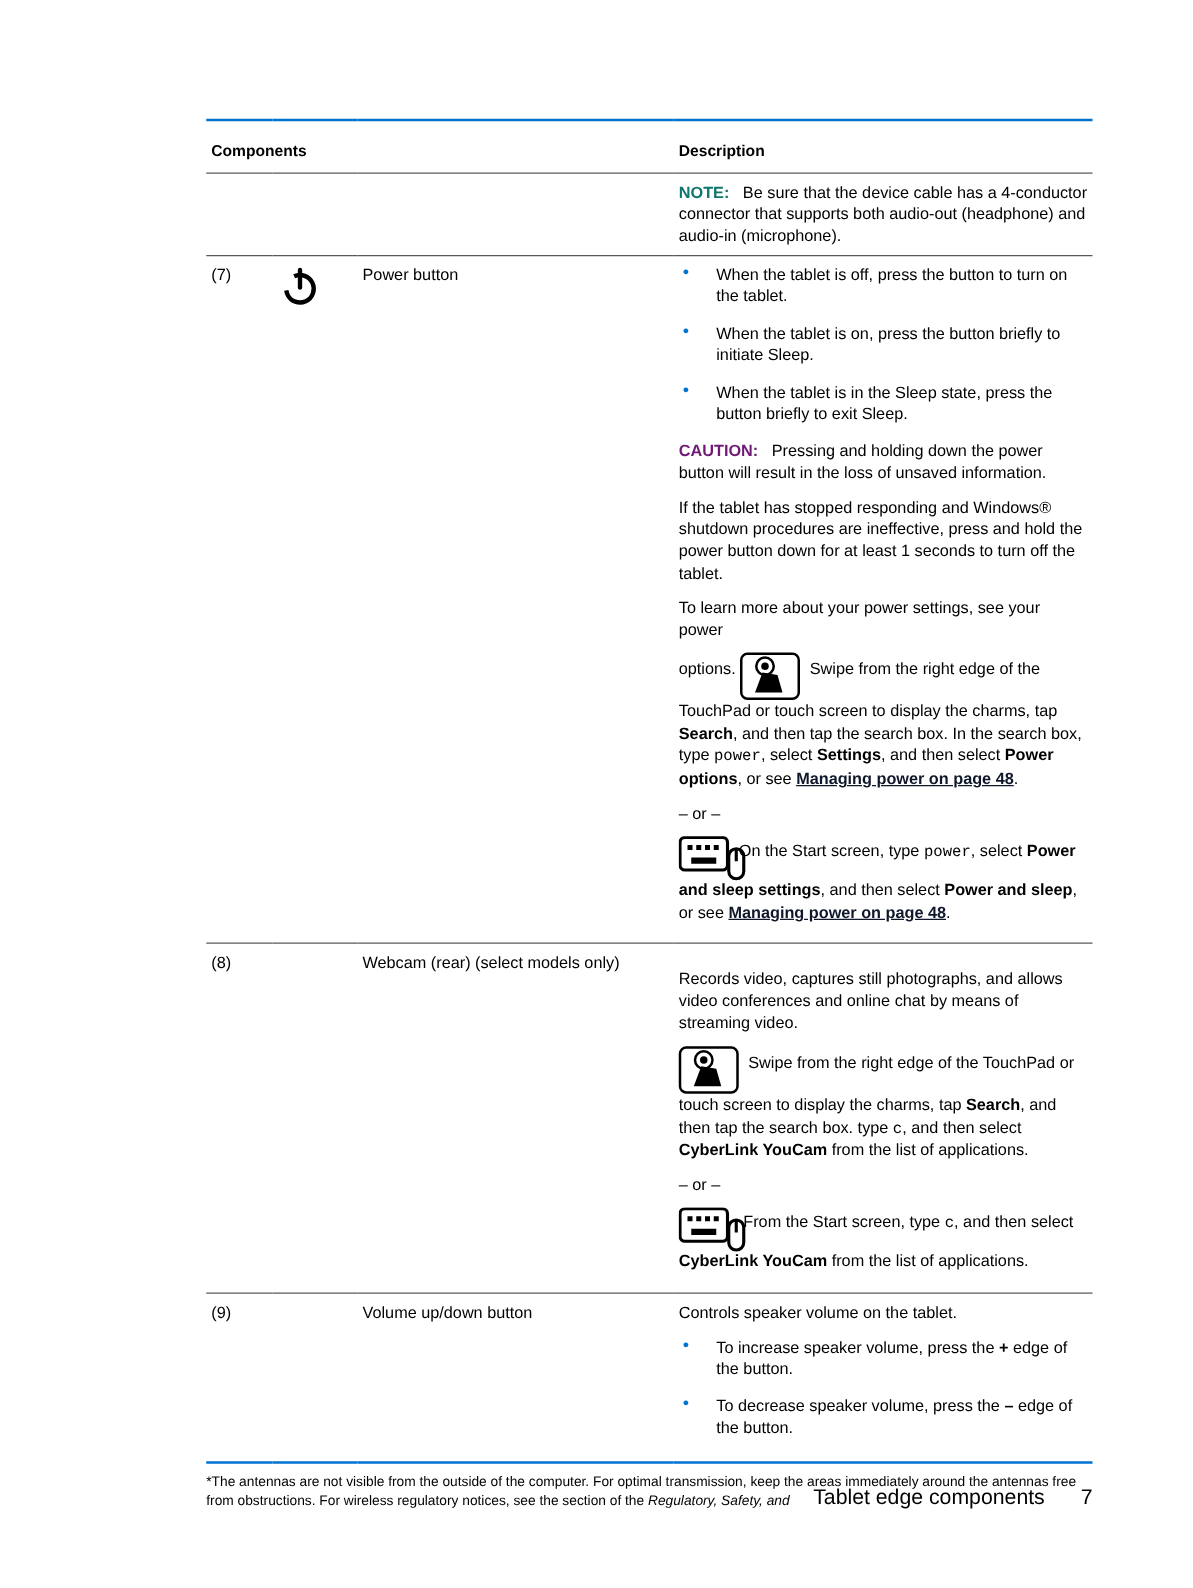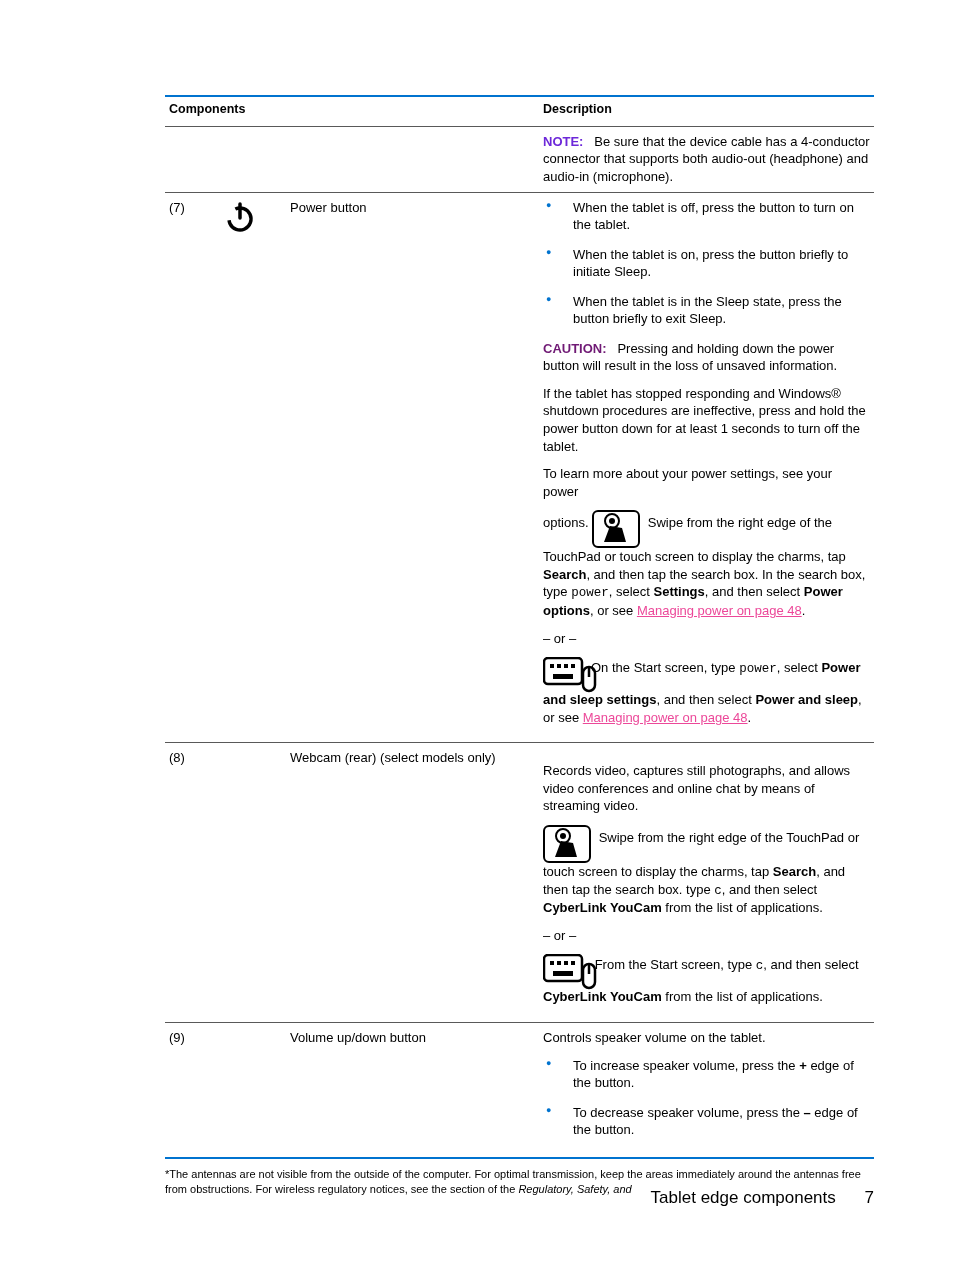--- a/index.html
+++ b/index.html
@@ -33,21 +33,21 @@
     border-collapse: collapse;
   }
   th, td {
     vertical-align: top;
     text-align: left;
     padding: 6px 4px;
   }
   th {
     font-weight: bold;
     font-size: 12.5px;
-    padding-top: 4px;
+    padding-top: 16px;
     padding-bottom: 8px;
   }
   .col-num { width: 45px; }
   .col-icon { width: 60px; }
   .col-comp { width: 245px; }
   .col-desc { width: auto; }
   ul.bullets {
     list-style: none;
     margin: 0;
     padding: 0;
@@ -58,23 +58,23 @@
     margin-bottom: 12px;
   }
   ul.bullets > li::before {
     content: "●";
     color: #0073cf;
     position: absolute;
     left: 3px;
     top: 0;
     font-size: 9px;
   }
-  .note-label { color: #6d28d9; font-weight: bold; }
+  .note-label { color: #0f766e; font-weight: bold; }
   .caution-label { color: #701a75; font-weight: bold; }
-  .link { color: #ec4899; text-decoration: underline; }
+  .link { color: #0f172a; text-decoration: underline; font-weight: bold; }
   .mono { font-family: "Courier New", monospace; font-size: 12.5px; }
   .bold { font-weight: bold; }
   .italic { font-style: italic; }
   .para { margin: 10px 0; }
   .icon-box {
     display: inline-block;
     vertical-align: middle;
     border: 2px solid #000;
     border-radius: 6px;
     width: 44px;

